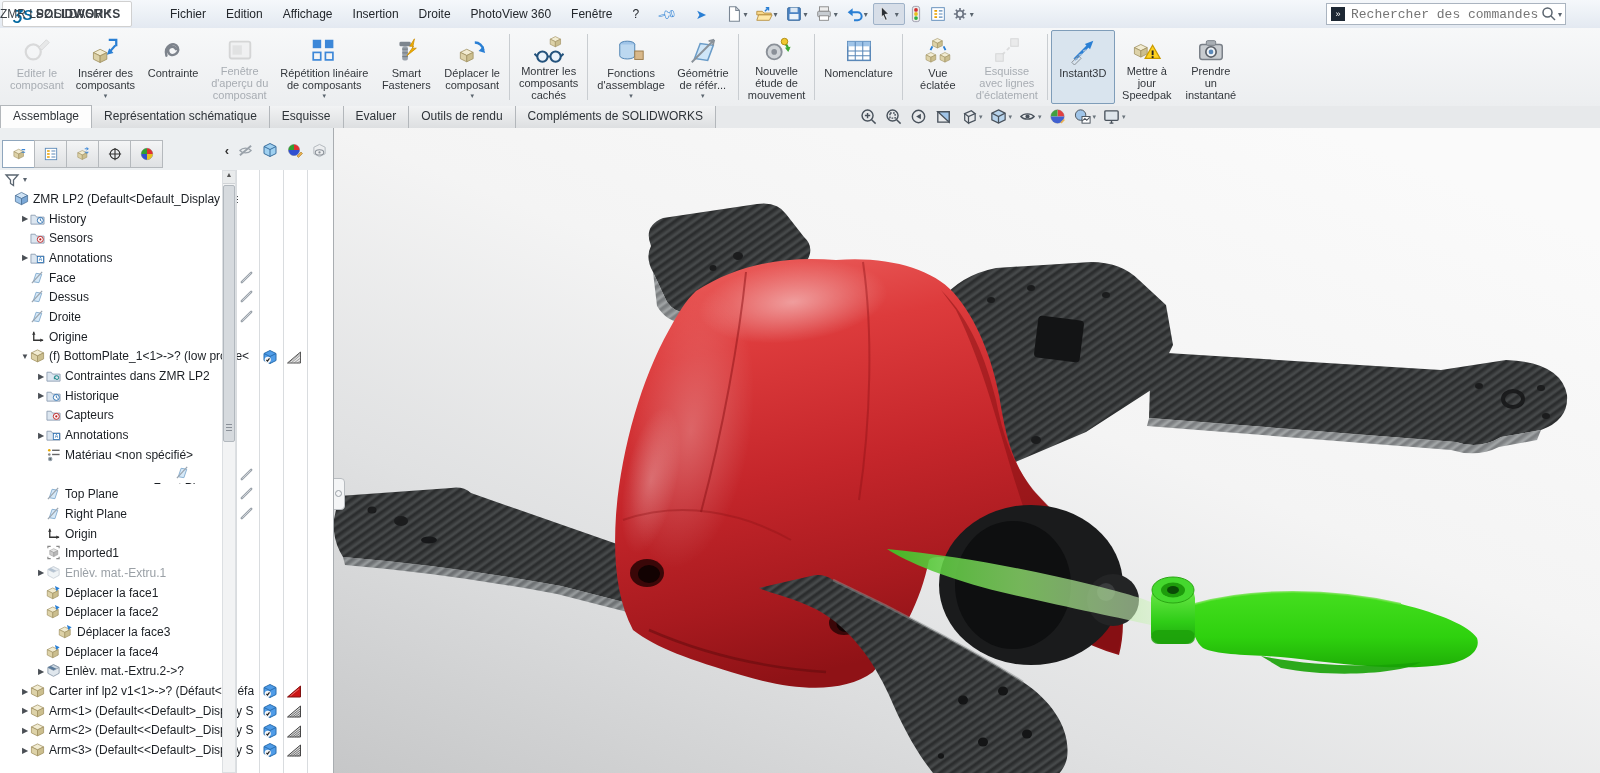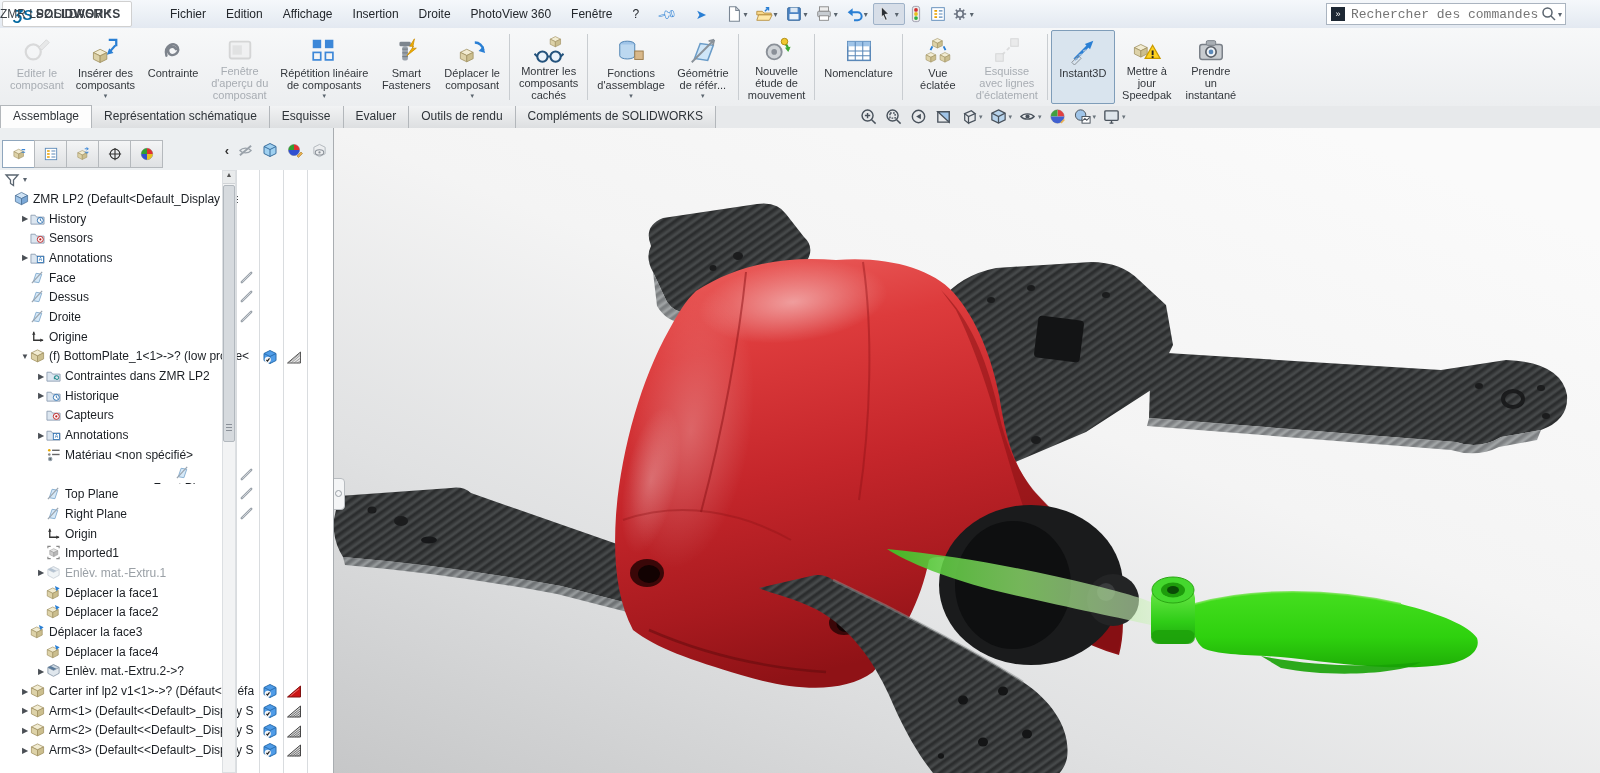--- a/index.html
+++ b/index.html
@@ -866,21 +866,21 @@
                     <g>
                       <path d="M8 2 L14.5 5.2 L8 8.4 L1.5 5.2Z" fill="#f2ecd2" stroke="#a09060" stroke-width=".8"></path>
                       <path d="M1.5 5.2 L8 8.4 V14.8 L1.5 11.6Z" fill="#ddd2a8" stroke="#a09060" stroke-width=".8"></path>
                       <path d="M14.5 5.2 L8 8.4 V14.8 L14.5 11.6Z" fill="#cbbe8e" stroke="#a09060" stroke-width=".8"></path>
                     </g>
                   </g>
                   <path d="M9.5 1 l5 2.5 -3.5 3z" fill="#2a7fd4"></path>
                 </svg></span>
               <span class="tlabel">Déplacer la face2</span>
             </div>
-            <div class="trow" style="padding-left: 20px;">
+            <div class="trow" style="padding-left: 20px; margin-left: 28px;">
               <span class="arrow"></span>
               <span class="ticon"><svg width="15" height="15" viewBox="0 0 16 16">
                   <g transform="scale(0.9) translate(0,1.5)">
                     <g>
                       <path d="M8 2 L14.5 5.2 L8 8.4 L1.5 5.2Z" fill="#f2ecd2" stroke="#a09060" stroke-width=".8"></path>
                       <path d="M1.5 5.2 L8 8.4 V14.8 L1.5 11.6Z" fill="#ddd2a8" stroke="#a09060" stroke-width=".8"></path>
                       <path d="M14.5 5.2 L8 8.4 V14.8 L14.5 11.6Z" fill="#cbbe8e" stroke="#a09060" stroke-width=".8"></path>
                     </g>
                   </g>
                   <path d="M9.5 1 l5 2.5 -3.5 3z" fill="#2a7fd4"></path>

